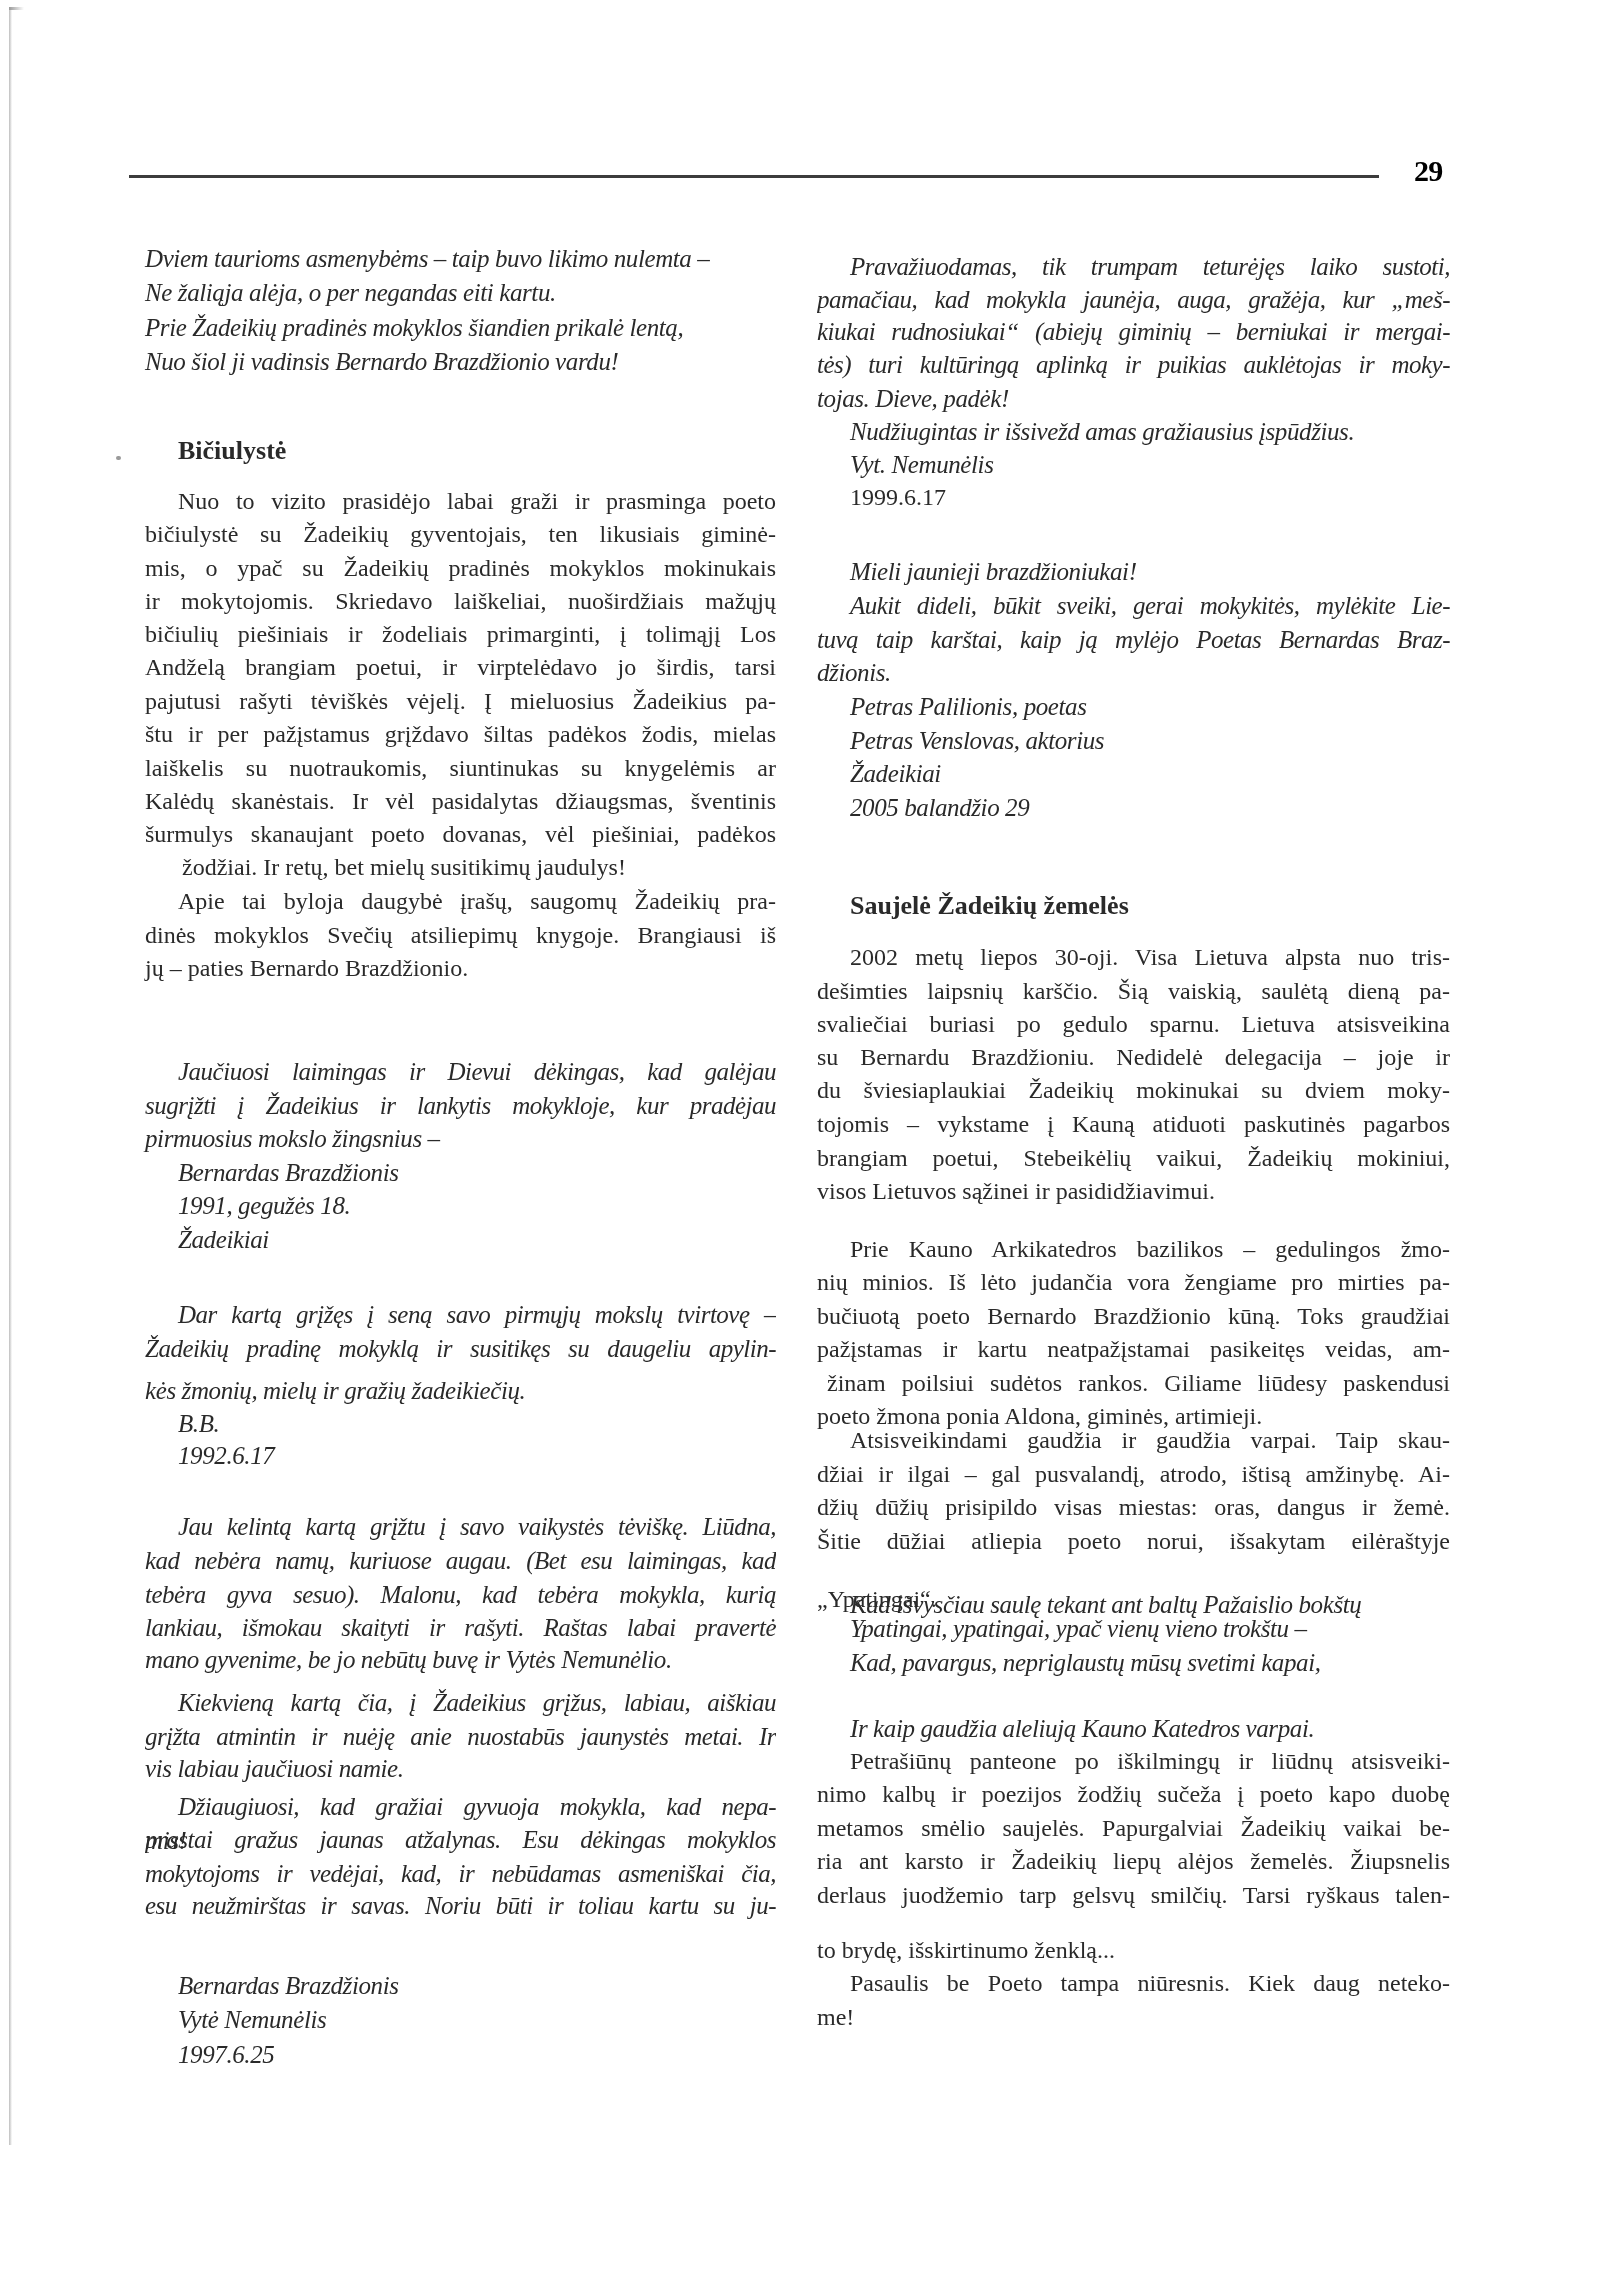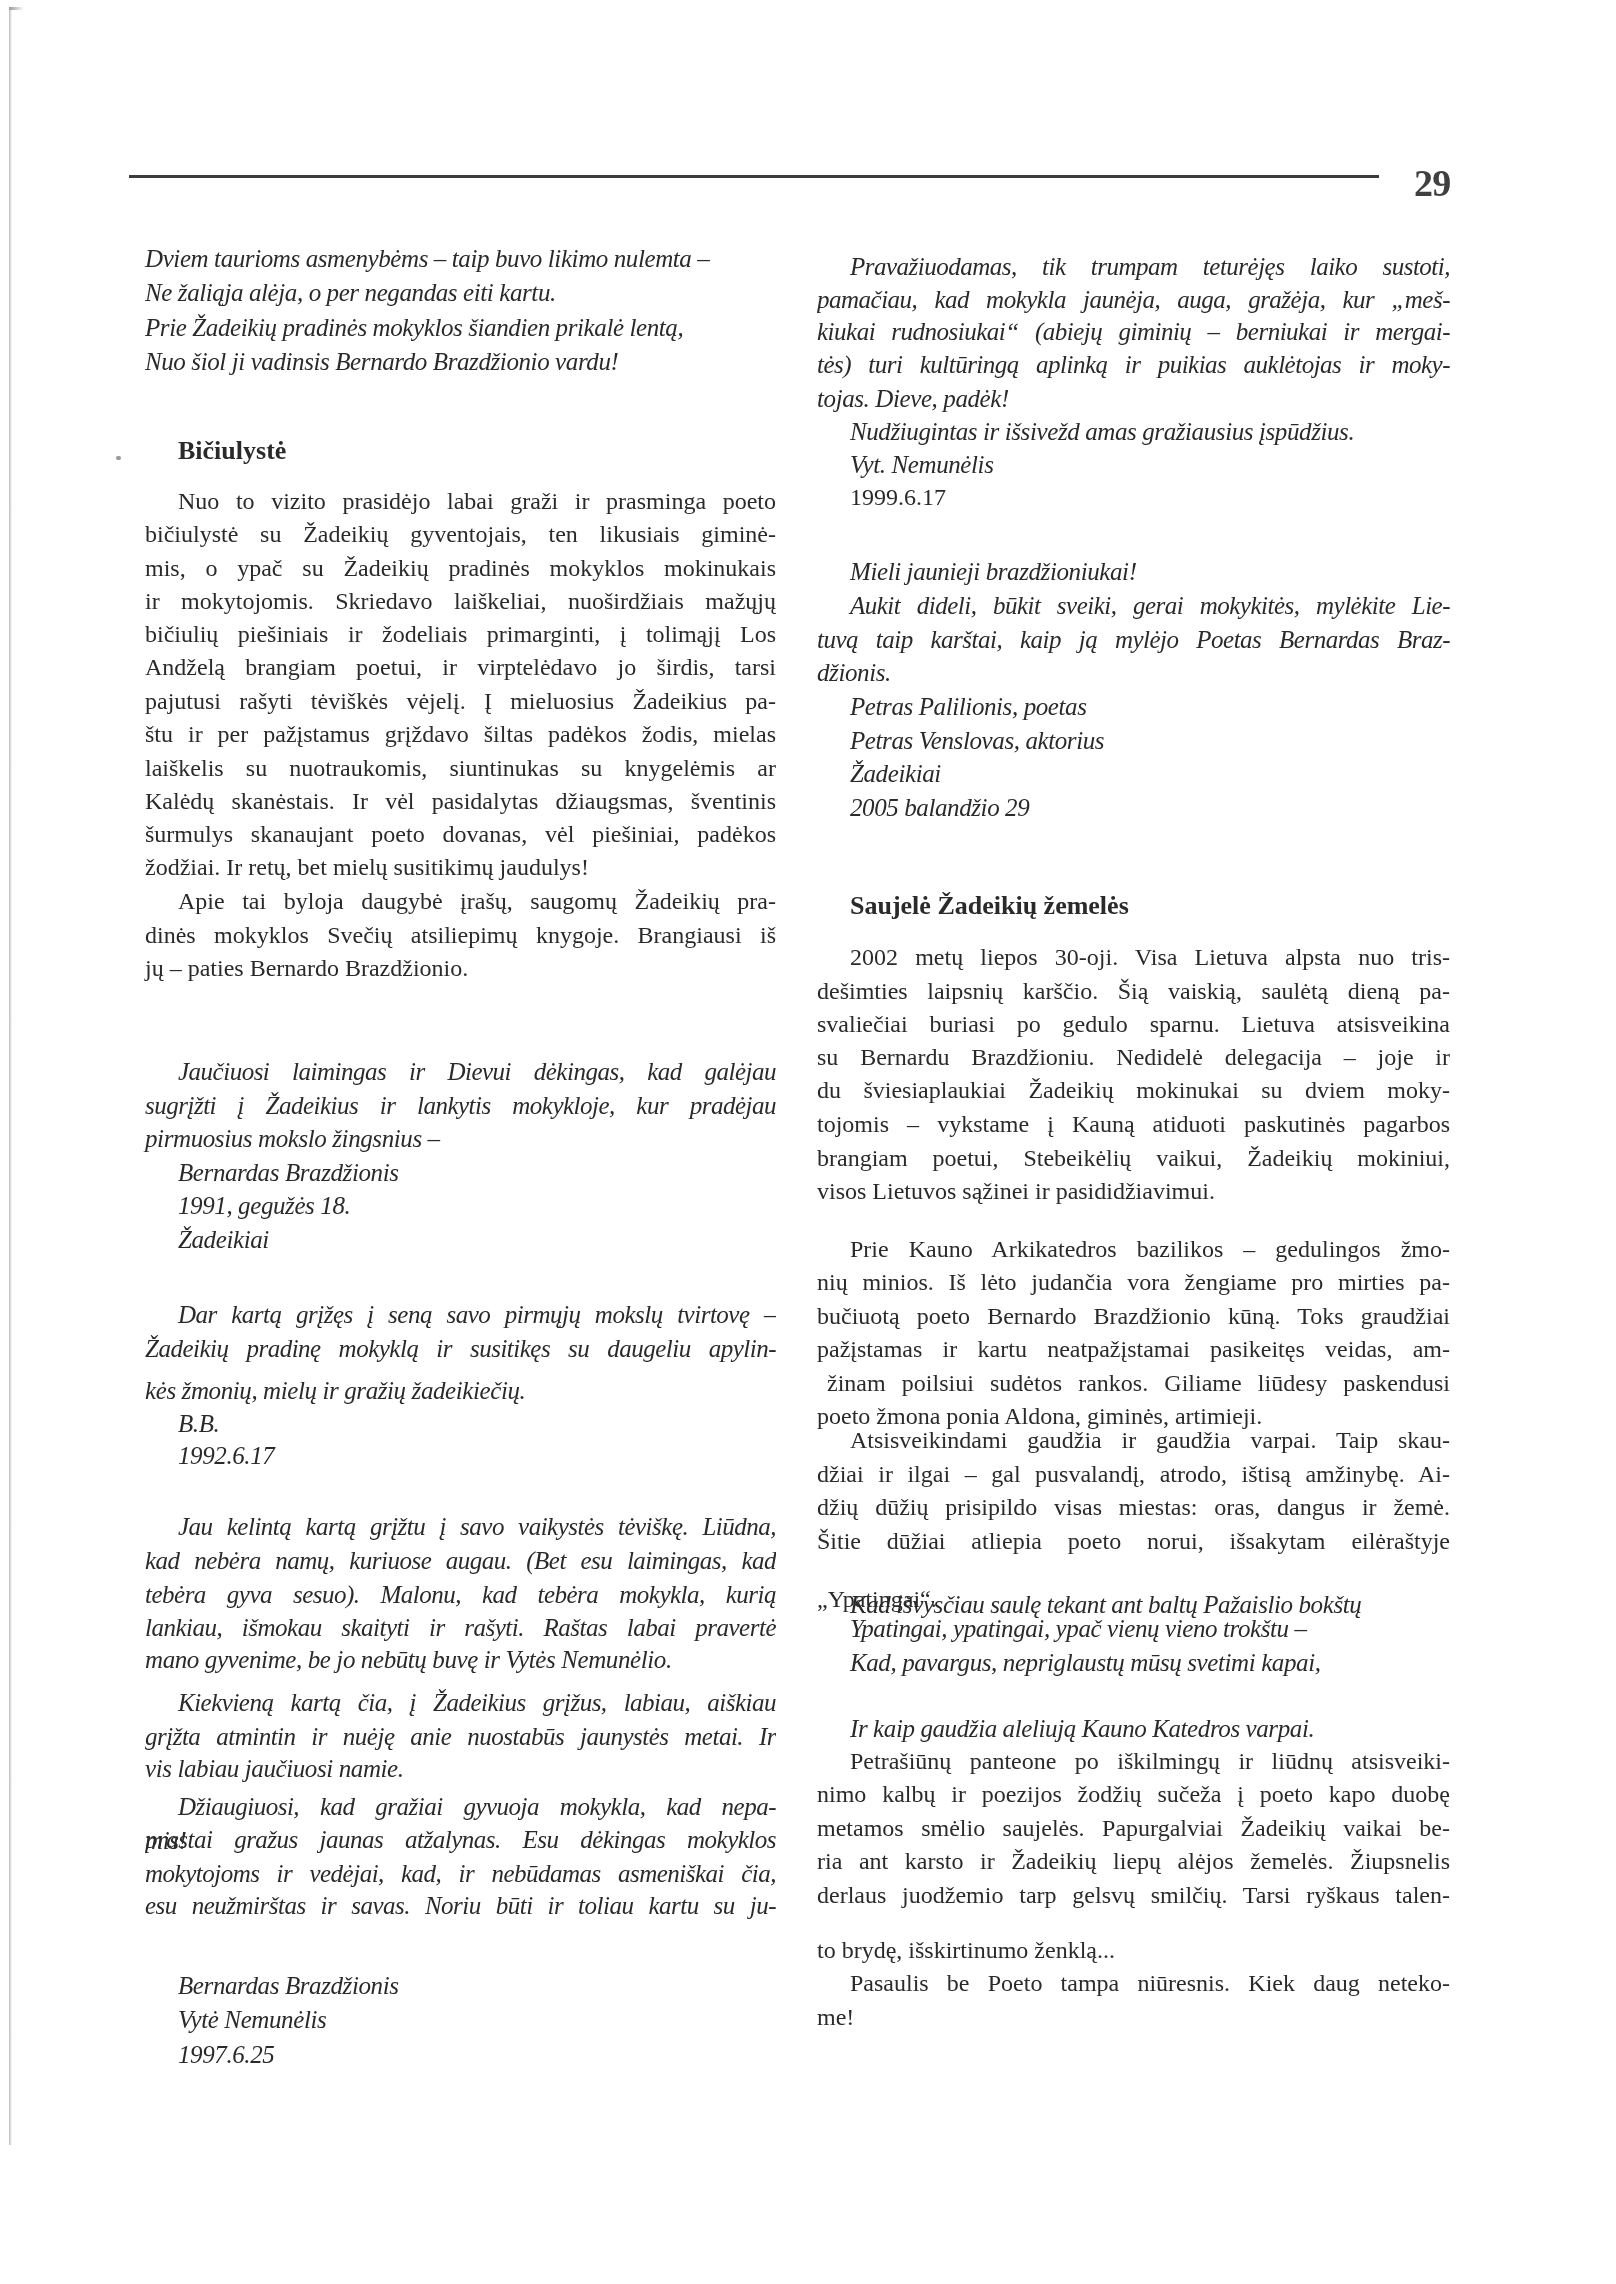--- a/index.html
+++ b/index.html
@@ -3,22 +3,22 @@
 <meta charset="utf-8">
 <style>
   html, body { margin: 0; padding: 0; background: #ffffff; }
   body { width: 1616px; height: 2284px; position: relative; overflow: hidden;
          font-family: "Liberation Serif", "DejaVu Serif", serif; color: #2a2a2a; }
   .scan-edge { position: absolute; left: 8.5px; top: 7.8px; width: 3.9px; height: 2137px;
                background: linear-gradient(to right, #bdbdbd, #e8e8e8 70%, #ffffff); }
   .scan-edge-top { position: absolute; left: 8.5px; top: 6.5px; width: 15.6px; height: 3.3px;
                background: linear-gradient(to right, #9a9a9a, #ffffff); }
   .header-rule { position: absolute; left: 129px; top: 175px; width: 1250px; height: 2.6px; background: #3c3c3c; }
-  .page-number { position: absolute; left: 1414px; top: 164px; font-size: 38px; font-weight: bold;
-                 line-height: 39px; color: #404040; letter-spacing: -0.7px; }
+  .page-number { position: absolute; left: 1414px; top: 151px; font-size: 30px; font-weight: bold;
+                 line-height: 39px; color: #000000; letter-spacing: -0.7px; }
   .mark { position: absolute; left: 116px; top: 456px; width: 5.2px; height: 3.9px; background: #9a9a9a; border-radius: 2px; }
   .col { position: absolute; top: 0; }
   .col-left { left: 145px; width: 631px; }
   .col-right { left: 817px; width: 633px; }
   .line { position: absolute; left: 0; right: 0; height: 34px; line-height: 34px;
           font-size: 24px; white-space: nowrap; text-align: left; }
   .line.justify { text-align: justify; text-align-last: justify; white-space: normal; overflow: hidden; }
   .line.indent { padding-left: 33px; }
   .line.it { font-style: italic; font-size: 25px; letter-spacing: -0.4px; }
   .line.it.justify { letter-spacing: -0.5px; font-style: italic; }
@@ -43,21 +43,21 @@
     <div class="line justify" style="top: 517px;">bičiulystė su Žadeikių gyventojais, ten likusiais giminė-</div>
     <div class="line justify" style="top: 551px;">mis, o ypač su Žadeikių pradinės mokyklos mokinukais</div>
     <div class="line justify" style="top: 584px;">ir mokytojomis. Skriedavo laiškeliai, nuoširdžiais mažųjų</div>
     <div class="line justify" style="top: 617px;">bičiulių piešiniais ir žodeliais primarginti, į tolimąjį Los</div>
     <div class="line justify" style="top: 650px;">Andželą brangiam poetui, ir virptelėdavo jo širdis, tarsi</div>
     <div class="line justify" style="top: 684px;">pajutusi rašyti tėviškės vėjelį. Į mieluosius Žadeikius pa-</div>
     <div class="line justify" style="top: 717px;">štu ir per pažįstamus grįždavo šiltas padėkos žodis, mielas</div>
     <div class="line justify" style="top: 751px;">laiškelis su nuotraukomis, siuntinukas su knygelėmis ar</div>
     <div class="line justify" style="top: 784px;">Kalėdų skanėstais. Ir vėl pasidalytas džiaugsmas, šventinis</div>
     <div class="line justify" style="top: 817px;">šurmulys skanaujant poeto dovanas, vėl piešiniai, padėkos</div>
-    <div class="line" style="top: 850px;">žodžiai. Ir retų, bet mielų susitikimų jaudulys!</div>
+    <div class="line" style="top: 850px; margin-left: 37px;">žodžiai. Ir retų, bet mielų susitikimų jaudulys!</div>
     <div class="line indent justify" style="top: 884px;">Apie tai byloja daugybė įrašų, saugomų Žadeikių pra-</div>
     <div class="line justify" style="top: 918px;">dinės mokyklos Svečių atsiliepimų knygoje. Brangiausi iš</div>
     <div class="line" style="top: 951px;">jų – paties Bernardo Brazdžionio.</div>
     <div class="line it indent justify" style="top: 1055px;">Jaučiuosi laimingas ir Dievui dėkingas, kad galėjau</div>
     <div class="line it justify" style="top: 1089px;">sugrįžti į Žadeikius ir lankytis mokykloje, kur pradėjau</div>
     <div class="line it" style="top: 1122px;">pirmuosius mokslo žingsnius –</div>
     <div class="line it indent" style="top: 1156px;">Bernardas Brazdžionis</div>
     <div class="line it indent" style="top: 1189px;">1991, gegužės 18.</div>
     <div class="line it indent" style="top: 1223px;">Žadeikiai</div>
     <div class="line it indent justify" style="top: 1298px;">Dar kartą grįžęs į seną savo pirmųjų mokslų tvirtovę –</div>

